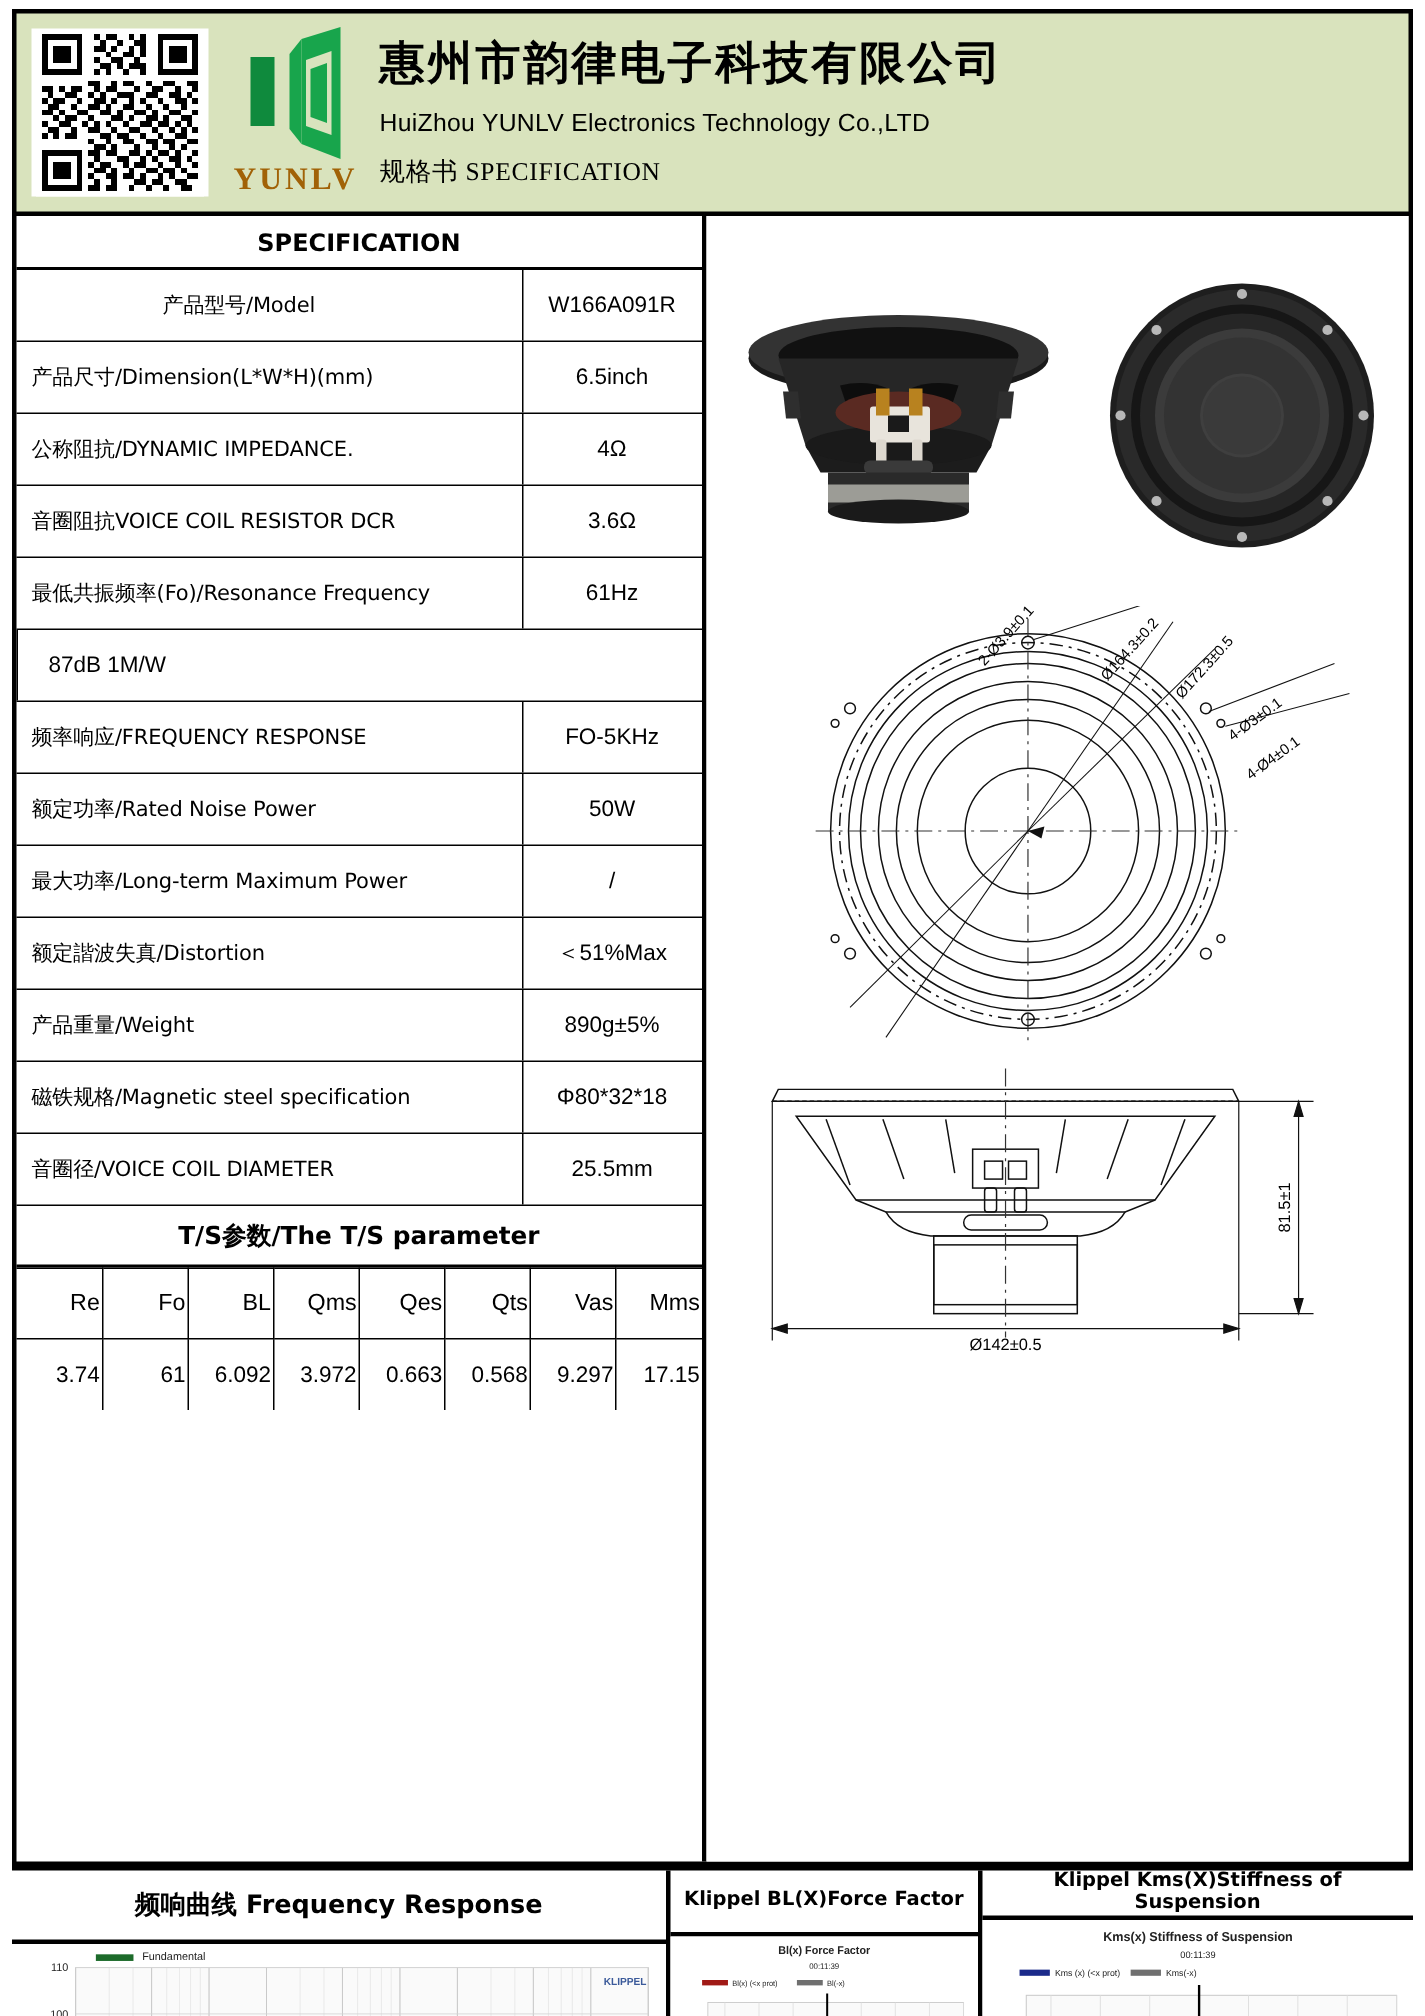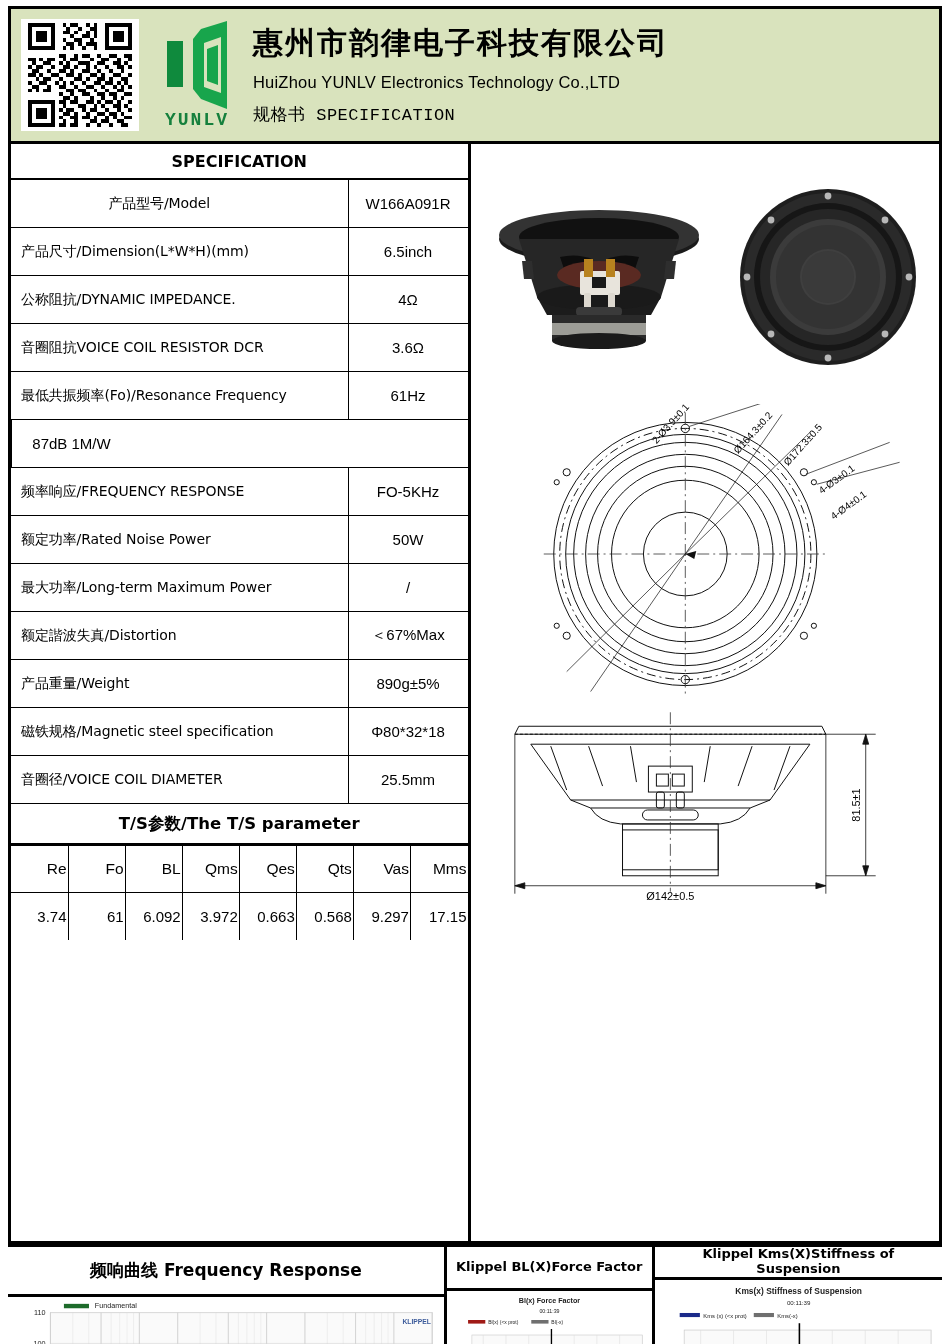--- a/index.html
+++ b/index.html
@@ -25,29 +25,29 @@
   .qr { width:118px; height:112px; flex:0 0 auto; background:#fff; }
   .qr svg { display:block; }
   .logo {
     width:100px; height:120px; flex:0 0 auto;
     display:flex; flex-direction:column;
     align-items:center; justify-content:center;
     margin-left:8px;
   }
   .logo-mark { width:80px; height:88px; }
   .logo-word {
-    font-size:18px; font-weight:bold; color:#15803d;
-    letter-spacing:2px; margin-top:1px; font-family:Liberation Mono, monospace;
+    font-size:21px; font-weight:bold; color:#a16207;
+    letter-spacing:2px; margin-top:1px; font-family:Liberation Serif, serif;
   }
   .head-texts { flex:1 1 auto; padding-left:6px; }
   .head-cn { font-size:30px; font-weight:bold; letter-spacing:2px; line-height:1.25;
              font-family:"DejaVu Sans", sans-serif; }
   .head-en { font-size:16.5px; margin-top:12px; letter-spacing:.2px; }
   .head-spec { font-size:17px; margin-top:11px; letter-spacing:.5px;
-               font-family:Liberation Mono, monospace; }
+               font-family:Liberation Serif, serif; }
 
   
   .body-wrap { border:3px solid #000; border-top:none; display:flex; height:1100px; }
   .col-left { width:461px; border-right:3px solid #000; display:flex; flex-direction:column; }
   .col-right { flex:1 1 auto; display:flex; flex-direction:column; }
 
   .band-title {
     text-align:center; font-weight:bold; font-size:16px;
     padding:8px 0 7px; border-bottom:2px solid #000;
     font-family:"DejaVu Sans", sans-serif;
@@ -359,21 +359,21 @@
         <div class="srow">
           <div class="sname">额定功率/Rated Noise Power</div>
           <div class="sval">50W</div>
         </div>
         <div class="srow">
           <div class="sname">最大功率/Long-term Maximum Power</div>
           <div class="sval">/</div>
         </div>
         <div class="srow">
           <div class="sname">额定諧波失真/Distortion</div>
-          <div class="sval">＜67%Max</div>
+          <div class="sval">＜51%Max</div>
         </div>
         <div class="srow">
           <div class="sname">产品重量/Weight</div>
           <div class="sval">890g±5%</div>
         </div>
         <div class="srow">
           <div class="sname">磁铁规格/Magnetic steel specification</div>
           <div class="sval">Φ80*32*18</div>
         </div>
         <div class="srow">

